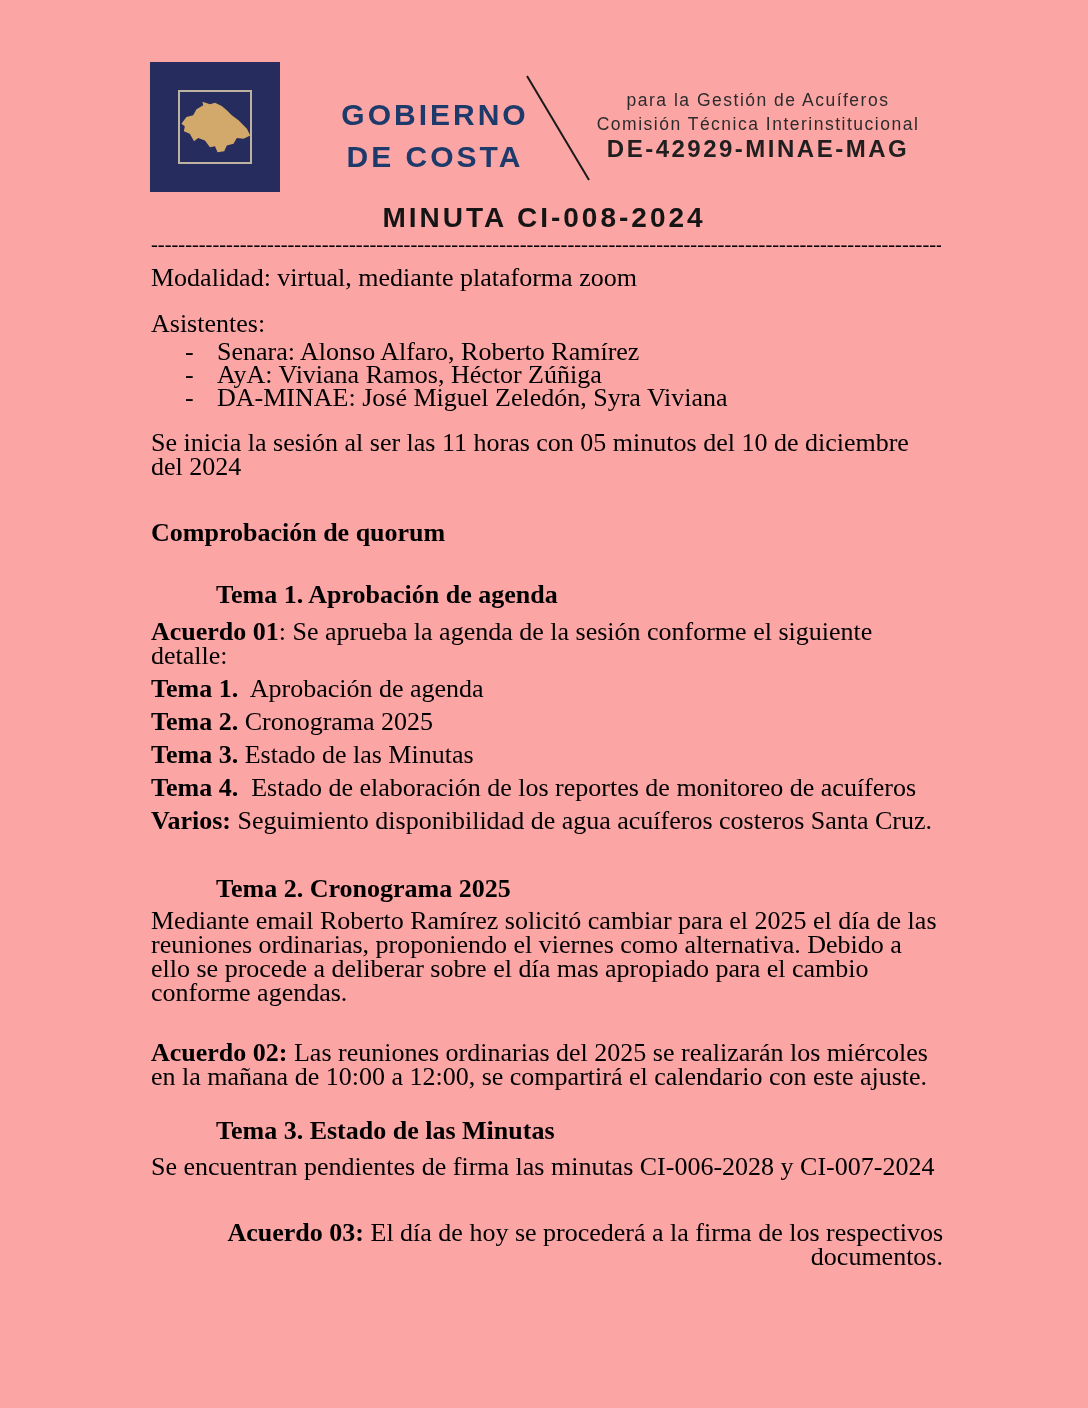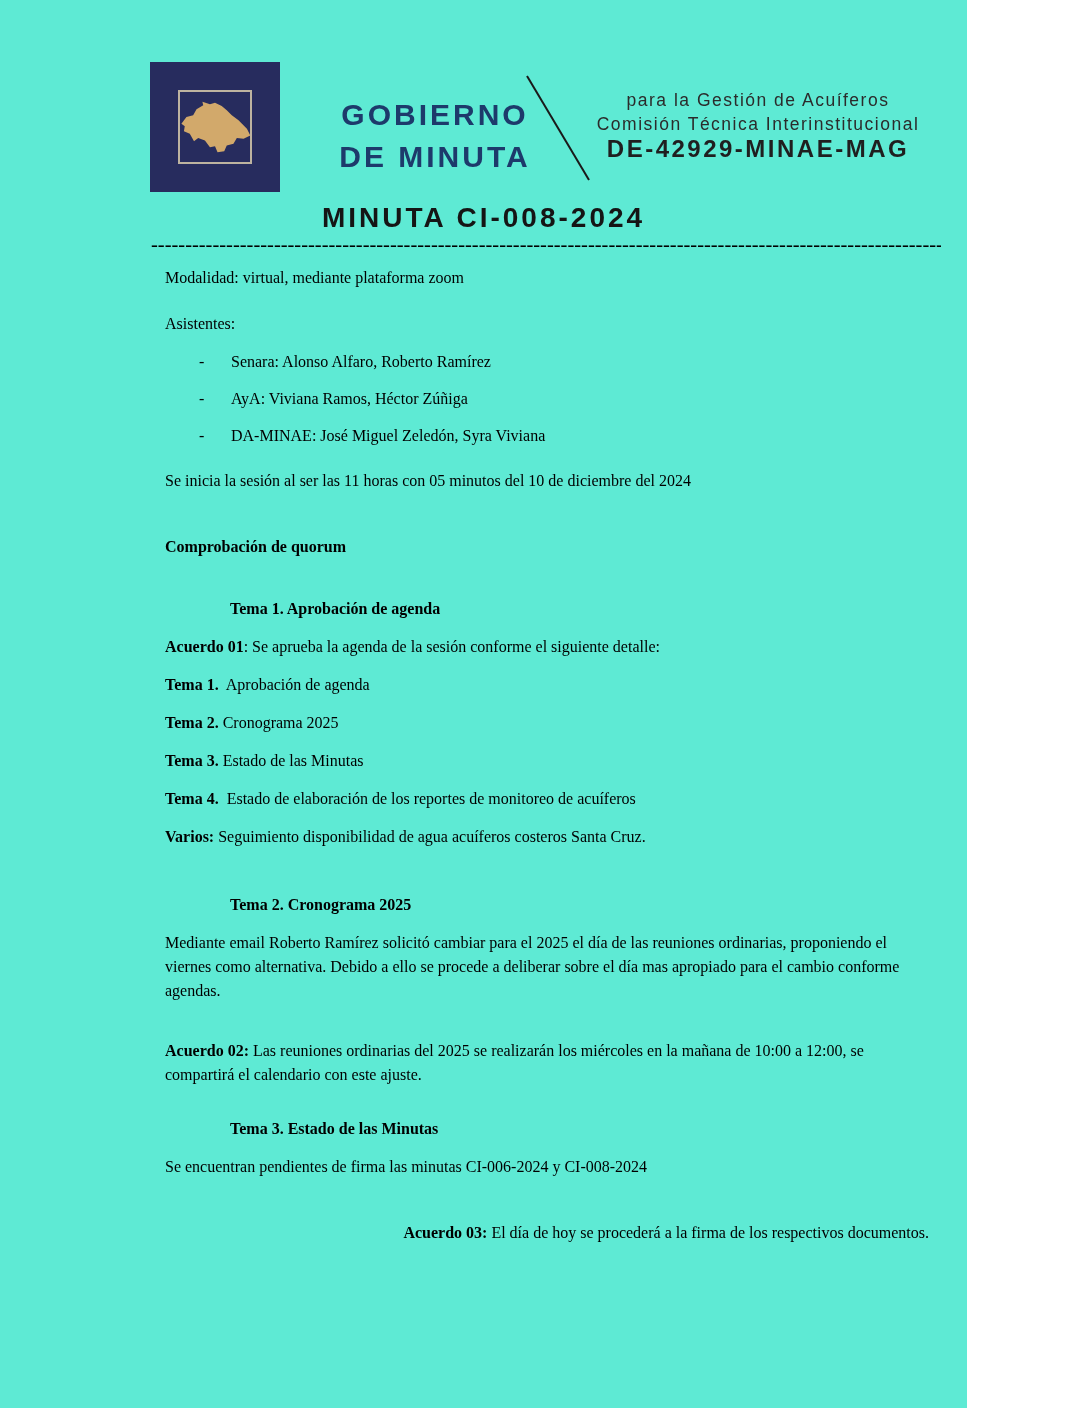--- a/index.html
+++ b/index.html
@@ -1,21 +1,21 @@
 <!DOCTYPE html>
 <html><head>
 <meta charset="utf-8">
 <style>
   * { box-sizing: border-box; }
   html,body { margin:0; padding:0; background:#ffffff; }
   .page {
     position: relative;
-    width: 967px;
+    width: 1088px;
     height: 1408px;
-    background: #5eead4;
+    background: #fca5a5;
     overflow: hidden;
     font-family: "Liberation Serif", serif;
     color: #000;
   }
   
   .header { position: relative; height: 232px; }
   .logo {
     position: absolute; left: 150px; top: 62px;
     width: 130px; height: 130px;
     display: flex; align-items: center; justify-content: center;
@@ -49,22 +49,22 @@
     font-weight: 700; font-size: 28px; letter-spacing: 3px;
     color: #151515;
   }
   
   .content { margin-left: 151px; width: 792px; }
   .separator {
     width: 790px; overflow: hidden; white-space: nowrap;
     font-size: 20.5px; line-height: 24px; color: #000;
   }
   .par {
-    margin: 14px;
-    font-size: 16px; line-height: 24px;
+    margin: 0;
+    font-size: 26px; line-height: 24px;
     white-space: pre-wrap;
   }
   .par .run { white-space: pre-wrap; }
   .par .b { font-weight: 700; }
   .par.dashitem { position: relative; padding-left: 66px; line-height: 23px; }
   .par.dashitem .dash-glyph { position: absolute; left: 34px; top: 0; }
   .par.topic { font-weight: 700; padding-left: 65px; }
   .par.boldpar { font-weight: 700; }
 </style>
 </head>
@@ -76,21 +76,21 @@
 
     <div class="logo" style="background: rgb(39, 44, 94);">
       <div class="logo-frame" style="border-color: rgb(189, 179, 160);"></div>
       <svg class="logo-map" viewBox="0 0 100 72" xmlns="http://www.w3.org/2000/svg">
         <polygon points="10,32 16,24 24,22 28,15 36,10 35,6 44,9 50,7 58,11 64,16 70,22 78,28 88,38 92,46 84,50 76,49 72,56 64,58 61,65 53,66 50,59 44,60 38,52 30,49 25,53 20,44 13,41 14,35" style="fill: rgb(210, 169, 107);"></polygon>
       </svg>
     </div>
 
     <div class="brand" style="color: rgb(29, 58, 107);">
       <div>GOBIERNO</div>
-      <div>DE MINUTA</div>
+      <div>DE COSTA</div>
     </div>
 
     <svg class="divider-svg" width="84" height="120" viewBox="0 0 84 120" xmlns="http://www.w3.org/2000/svg">
       <line x1="12" y1="8" x2="74" y2="112" stroke="#1a1a1a" stroke-width="2"></line>
     </svg>
 
     <div class="org">
       <div class="org-line">para la Gestión de Acuíferos</div>
       <div class="org-line">Comisión Técnica Interinstitucional</div>
       <div class="org-line strong">DE-42929-MINAE-MAG</div>
@@ -113,18 +113,18 @@
         <p class="par plain" style="margin-top: 13px;"><span class="run b">Acuerdo 01</span><span class="run">: Se aprueba la agenda de la sesión conforme el siguiente detalle:</span></p>
         <p class="par plain" style="margin-top: 9px;"><span class="run b">Tema 1.</span><span class="run">  Aprobación de agenda</span></p>
         <p class="par plain" style="margin-top: 9px;"><span class="run b">Tema 2.</span><span class="run"> Cronograma 2025</span></p>
         <p class="par plain" style="margin-top: 9px;"><span class="run b">Tema 3.</span><span class="run"> Estado de las Minutas</span></p>
         <p class="par plain" style="margin-top: 9px;"><span class="run b">Tema 4.</span><span class="run">  Estado de elaboración de los reportes de monitoreo de acuíferos</span></p>
         <p class="par plain" style="margin-top: 9px;"><span class="run b">Varios:</span><span class="run"> Seguimiento disponibilidad de agua acuíferos costeros Santa Cruz.</span></p>
         <p class="par topic" style="margin-top: 44px;"><span class="run b">Tema 2. Cronograma 2025</span></p>
         <p class="par plain" style="margin-top: 8px;"><span class="run">Mediante email Roberto Ramírez solicitó cambiar para el 2025 el día de las reuniones ordinarias, proponiendo el viernes como alternativa. Debido a ello se procede a deliberar sobre el día mas apropiado para el cambio conforme agendas.</span></p>
         <p class="par plain" style="margin-top: 36px;"><span class="run b">Acuerdo 02:</span><span class="run"> Las reuniones ordinarias del 2025 se realizarán los miércoles en la mañana de 10:00 a 12:00, se compartirá el calendario con este ajuste.</span></p>
         <p class="par topic" style="margin-top: 30px;"><span class="run b">Tema 3. Estado de las Minutas</span></p>
-        <p class="par plain" style="margin-top: 12px;"><span class="run">Se encuentran pendientes de firma las minutas CI-006-2024 y CI-008-2024</span></p>
+        <p class="par plain" style="margin-top: 12px;"><span class="run">Se encuentran pendientes de firma las minutas CI-006-2028 y CI-007-2024</span></p>
         <p class="par plain" style="margin-top: 42px; text-align: right;"><span class="run b">Acuerdo 03:</span><span class="run"> El día de hoy se procederá a la firma de los respectivos documentos.</span></p>
       </div>
   </div>
 
 </div>
 
 </body></html>

